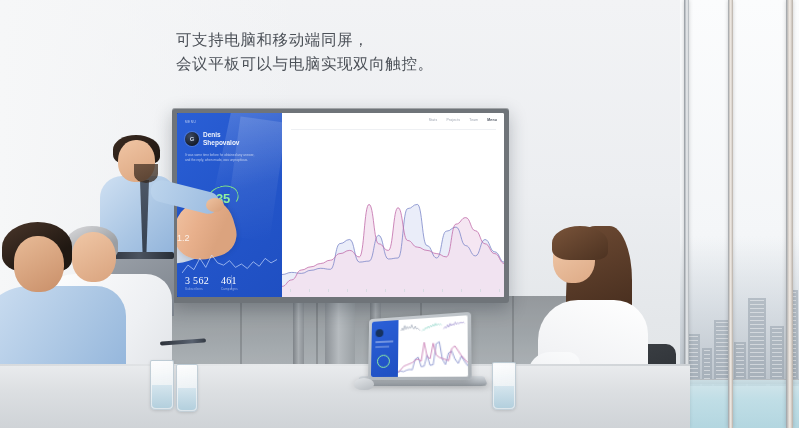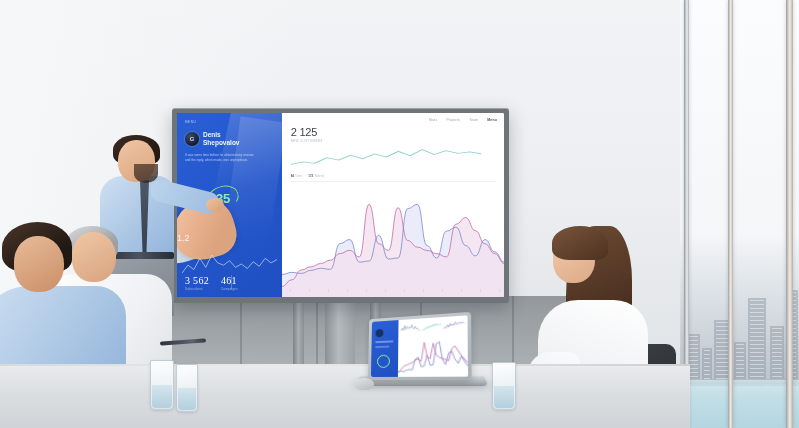--- a/index.html
+++ b/index.html
@@ -469,37 +469,20 @@
         <div class="dash-nav">
           <span class="navi">Stats</span>
           <span class="navi">Projects</span>
           <span class="navi">Team</span>
           <span class="navi active">Menu</span>
         </div>
 
         <div class="kpis">
 
 
-          <div class="kpi">
-            <div class="num">2 125</div>
-            <div class="lbl">NEW CUSTOMERS</div>
-            <svg class="spark" viewBox="0 0 100 24" preserveAspectRatio="none">
-              <polyline id="sp1" fill="none" stroke="#8fd4c8" stroke-width="0.9" points="0.00,21.00 6.25,18.00 12.50,19.50 18.75,12.75 25.00,15.75 31.25,9.75 37.50,14.25 43.75,8.25 50.00,12.00 56.25,5.25 62.50,10.50 68.75,3.00 75.00,9.00 81.25,4.50 87.50,7.50 93.75,6.00 100.00,8.25"></polyline>
-            </svg>
-            <div class="tags">
-              <span class="tag">
-                  <span class="b">84</span>
-                  <span class="t">Direct</span>
-                </span>
-              <span class="tag">
-                  <span class="b">172</span>
-                  <span class="t">Referral</span>
-                </span>
-            </div>
-          </div>
 
         </div>
 
         <div class="hr-kpi"></div>
 
         <div class="bigchart">
           <svg width="100%" height="100%" viewBox="0 0 230 108" preserveAspectRatio="none">
             <path id="areaA" fill="#e3e7f7" opacity=".75" d="M0.0,85.5 C5.0,85.5 5.0,83.4 10.0,83.4 C15.0,83.4 15.0,84.4 20.0,84.4 C25.0,84.4 25.0,81.3 30.0,81.3 C35.0,81.3 35.0,79.3 40.0,79.3 C45.0,79.3 45.0,80.3 50.0,80.3 C55.0,80.3 55.0,54.6 60.0,54.6 C65.0,54.6 65.0,50.5 70.0,50.5 C75.0,50.5 75.0,73.1 80.0,73.1 C85.0,73.1 85.0,72.1 90.0,72.1 C95.0,72.1 95.0,46.3 100.0,46.3 C105.0,46.3 105.0,70.0 110.0,70.0 C115.0,70.0 115.0,69.0 120.0,69.0 C125.0,69.0 125.0,19.6 130.0,19.6 C135.0,19.6 135.0,15.4 140.0,15.4 C145.0,15.4 145.0,56.6 150.0,56.6 C155.0,56.6 155.0,69.0 160.0,69.0 C165.0,69.0 165.0,42.2 170.0,42.2 C175.0,42.2 175.0,38.1 180.0,38.1 C185.0,38.1 185.0,56.6 190.0,56.6 C195.0,56.6 195.0,66.9 200.0,66.9 C205.0,66.9 205.0,50.5 210.0,50.5 C215.0,50.5 215.0,62.8 220.0,62.8 C225.0,62.8 225.0,73.1 230.0,73.1 L230,108 L0,108 Z"></path>
             <path id="areaB" fill="#f3e0ef" opacity=".8" d="M0.0,97.4 C5.0,97.4 5.0,90.9 10.0,90.9 C15.0,90.9 15.0,81.0 20.0,81.0 C25.0,81.0 25.0,77.8 30.0,77.8 C35.0,77.8 35.0,74.5 40.0,74.5 C45.0,74.5 45.0,71.2 50.0,71.2 C55.0,71.2 55.0,64.6 60.0,64.6 C65.0,64.6 65.0,61.4 70.0,61.4 C75.0,61.4 75.0,67.9 80.0,67.9 C85.0,67.9 85.0,15.4 90.0,15.4 C95.0,15.4 95.0,54.8 100.0,54.8 C105.0,54.8 105.0,61.4 110.0,61.4 C115.0,61.4 115.0,18.7 120.0,18.7 C125.0,18.7 125.0,51.5 130.0,51.5 C135.0,51.5 135.0,58.1 140.0,58.1 C145.0,58.1 145.0,61.4 150.0,61.4 C155.0,61.4 155.0,64.6 160.0,64.6 C165.0,64.6 165.0,67.9 170.0,67.9 C175.0,67.9 175.0,35.1 180.0,35.1 C185.0,35.1 185.0,28.6 190.0,28.6 C195.0,28.6 195.0,41.7 200.0,41.7 C205.0,41.7 205.0,54.8 210.0,54.8 C215.0,54.8 215.0,64.6 220.0,64.6 C225.0,64.6 225.0,74.5 230.0,74.5 L230,108 L0,108 Z"></path>
             <path d="M0.0,85.5 C5.0,85.5 5.0,83.4 10.0,83.4 C15.0,83.4 15.0,84.4 20.0,84.4 C25.0,84.4 25.0,81.3 30.0,81.3 C35.0,81.3 35.0,79.3 40.0,79.3 C45.0,79.3 45.0,80.3 50.0,80.3 C55.0,80.3 55.0,54.6 60.0,54.6 C65.0,54.6 65.0,50.5 70.0,50.5 C75.0,50.5 75.0,73.1 80.0,73.1 C85.0,73.1 85.0,72.1 90.0,72.1 C95.0,72.1 95.0,46.3 100.0,46.3 C105.0,46.3 105.0,70.0 110.0,70.0 C115.0,70.0 115.0,69.0 120.0,69.0 C125.0,69.0 125.0,19.6 130.0,19.6 C135.0,19.6 135.0,15.4 140.0,15.4 C145.0,15.4 145.0,56.6 150.0,56.6 C155.0,56.6 155.0,69.0 160.0,69.0 C165.0,69.0 165.0,42.2 170.0,42.2 C175.0,42.2 175.0,38.1 180.0,38.1 C185.0,38.1 185.0,56.6 190.0,56.6 C195.0,56.6 195.0,66.9 200.0,66.9 C205.0,66.9 205.0,50.5 210.0,50.5 C215.0,50.5 215.0,62.8 220.0,62.8 C225.0,62.8 225.0,73.1 230.0,73.1" fill="none" stroke="#7b86c8" stroke-width="0.8"></path>
@@ -595,13 +578,17 @@
           </svg>
         </div>
       </div>
     </div>
     <div class="mouse"></div>
   </div>
 
 </div>
 
 <div id="headline">
+  <div id="subtitle">
+    <div>可支持电脑和移动端同屏，</div>
+    <div>会议平板可以与电脑实现双向触控。</div>
+  </div>
 </div>
 
 </body></html>

